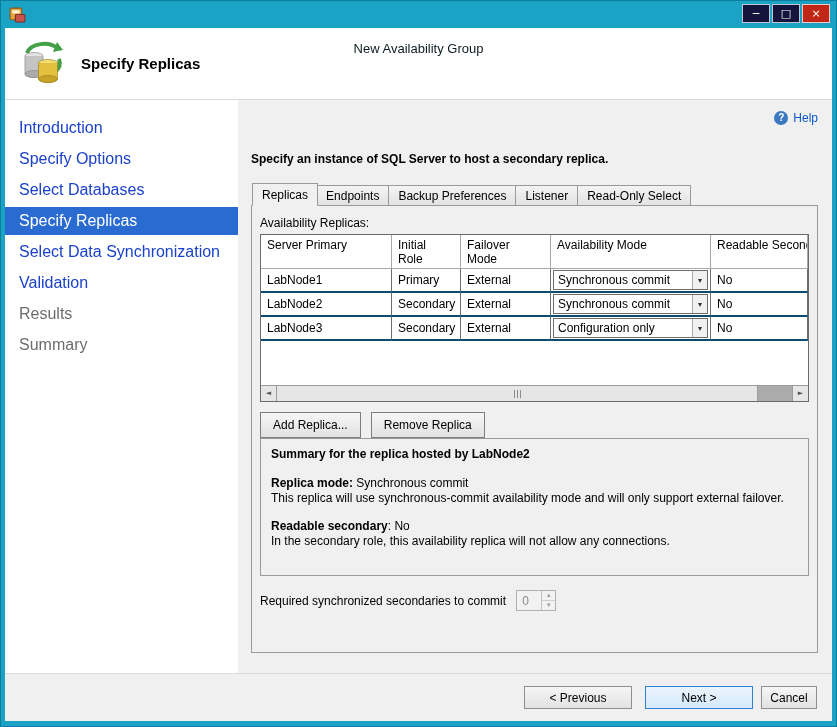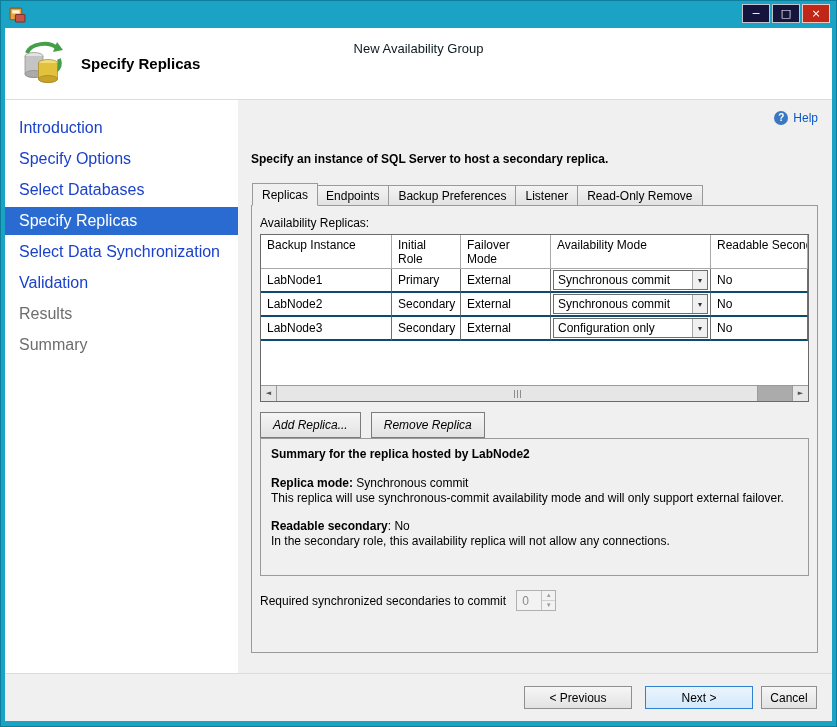--- a/index.html
+++ b/index.html
@@ -114,21 +114,21 @@
   .scroll-thumb{
     width:88%; background:#e6e6e6; display:flex; align-items:center; justify-content:center; gap:2px;
     border-right:1px solid #9b9b9b;
   }
   .grip-bar{ width:1px; height:8px; background:#8c8c8c; }
   .scroll-track{ flex:1; }
 
   
   .btn{
     font-size:12px; height:26px; padding:0 12px; border:1px solid #7c7c7c;
-    background:linear-gradient(#f6f6f6,#e2e2e2); cursor:default; font-family:inherit;font-style:italic;
+    background:linear-gradient(#f6f6f6,#e2e2e2); cursor:default; font-family:inherit;
   }
   .btn-row{ margin-top:10px; display:flex; gap:10px; }
 
   
   .summary-box{
     margin-top:0; border:1px solid #9a9a9a; background:#f0f0f0;
     padding:8px 10px; height:138px; font-size:12px; line-height:15px; overflow:hidden;
   }
   .sum-title{ font-weight:bold; margin-bottom:14px; }
   .sum-line b{ font-weight:bold; }
@@ -217,30 +217,30 @@
           <span class="help-label">Help</span>
         </div>
 
         <div class="instruction">Specify an instance of SQL Server to host a secondary replica.</div>
 
         <div class="tabs">
           <div class="tab active">Replicas</div>
           <div class="tab">Endpoints</div>
           <div class="tab">Backup Preferences</div>
           <div class="tab">Listener</div>
-          <div class="tab">Read-Only Remove</div>
+          <div class="tab">Read-Only Select</div>
         </div>
 
         <div class="tab-panel">
 
           <div class="replicas-label">Availability Replicas:</div>
 
           <div class="av-table">
             <div class="trow">
-              <div class="th">Backup Instance</div>
+              <div class="th">Server Primary</div>
               <div class="th">Initial
 Role</div>
               <div class="th">Failover
 Mode</div>
               <div class="th">Availability Mode</div>
               <div class="th">Readable Secondary</div>
             </div>
 
             <div class="trow">
               <div class="td">LabNode1</div>

